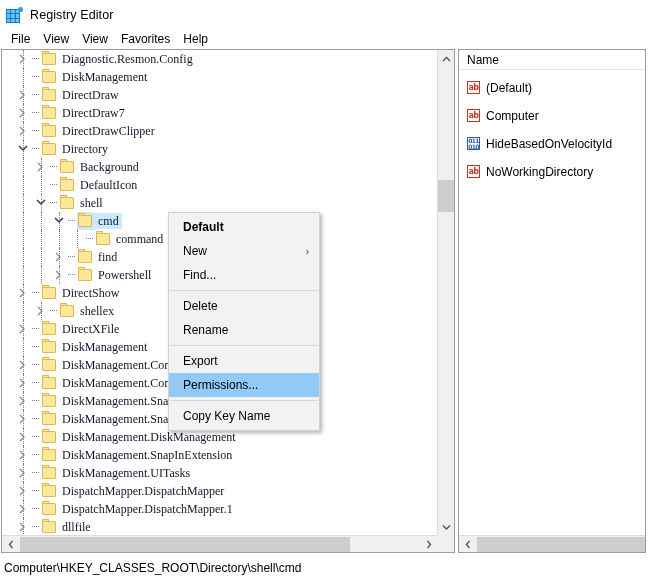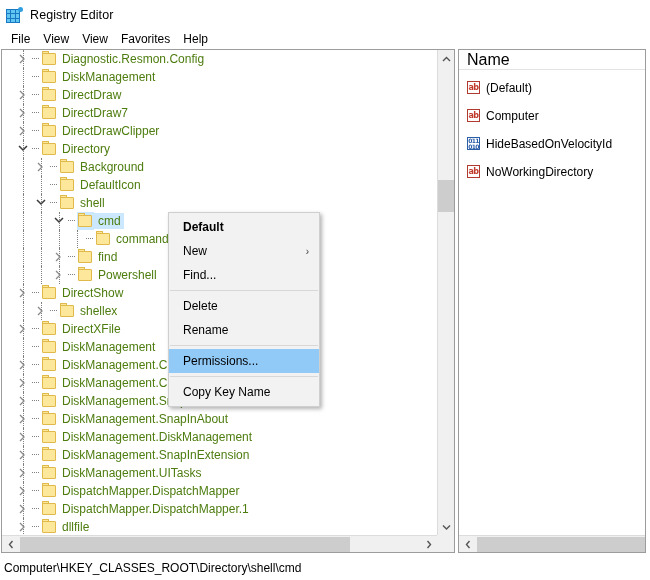--- a/index.html
+++ b/index.html
@@ -167,21 +167,22 @@
     border: 1px solid #e0b94a;
     border-bottom: none;
     box-sizing: border-box;
     border-radius: 1px 1px 0 0;
   }
   .tlabel {
     font-size: 12px;
     padding-left: 4px;
     padding-right: 3px;
     line-height: 16px;
-    color: #4d7c0f;
+    color: #0f172a;
+    font-family: Liberation Serif, serif;
   }
   .trow.sel .tlabel {
     background: #cce8ff;
   }
   .trow.sel .folder {
     background: #cce8ff;
   }
   .vline {
     position: absolute;
     top: 0;
@@ -195,21 +196,21 @@
     height: 20px;
     border-bottom: 1px solid #e3e3e3;
     display: flex;
     align-items: center;
     background: #ffffff;
     box-sizing: border-box;
     position: relative;
   }
   .colhdr .hlabel {
     padding-left: 8px;
-    font-size: 16px;
+    font-size: 12px;
     color: #000;
   }
   .vrow {
     height: 20px;
     display: flex;
     align-items: center;
     padding-left: 7px;
     white-space: nowrap;
     margin-top: 8px;
   }
@@ -879,20 +880,23 @@
       <span>Find...</span>
     </div>
     <div class="ctxsep"></div>
     <div class="ctxitem">
       <span>Delete</span>
     </div>
     <div class="ctxitem">
       <span>Rename</span>
     </div>
     <div class="ctxsep"></div>
+    <div class="ctxitem">
+      <span>Export</span>
+    </div>
     <div class="ctxitem hl">
       <span>Permissions...</span>
     </div>
     <div class="ctxsep"></div>
     <div class="ctxitem">
       <span>Copy Key Name</span>
     </div>
   </div>
 
 <div class="statusbar">

